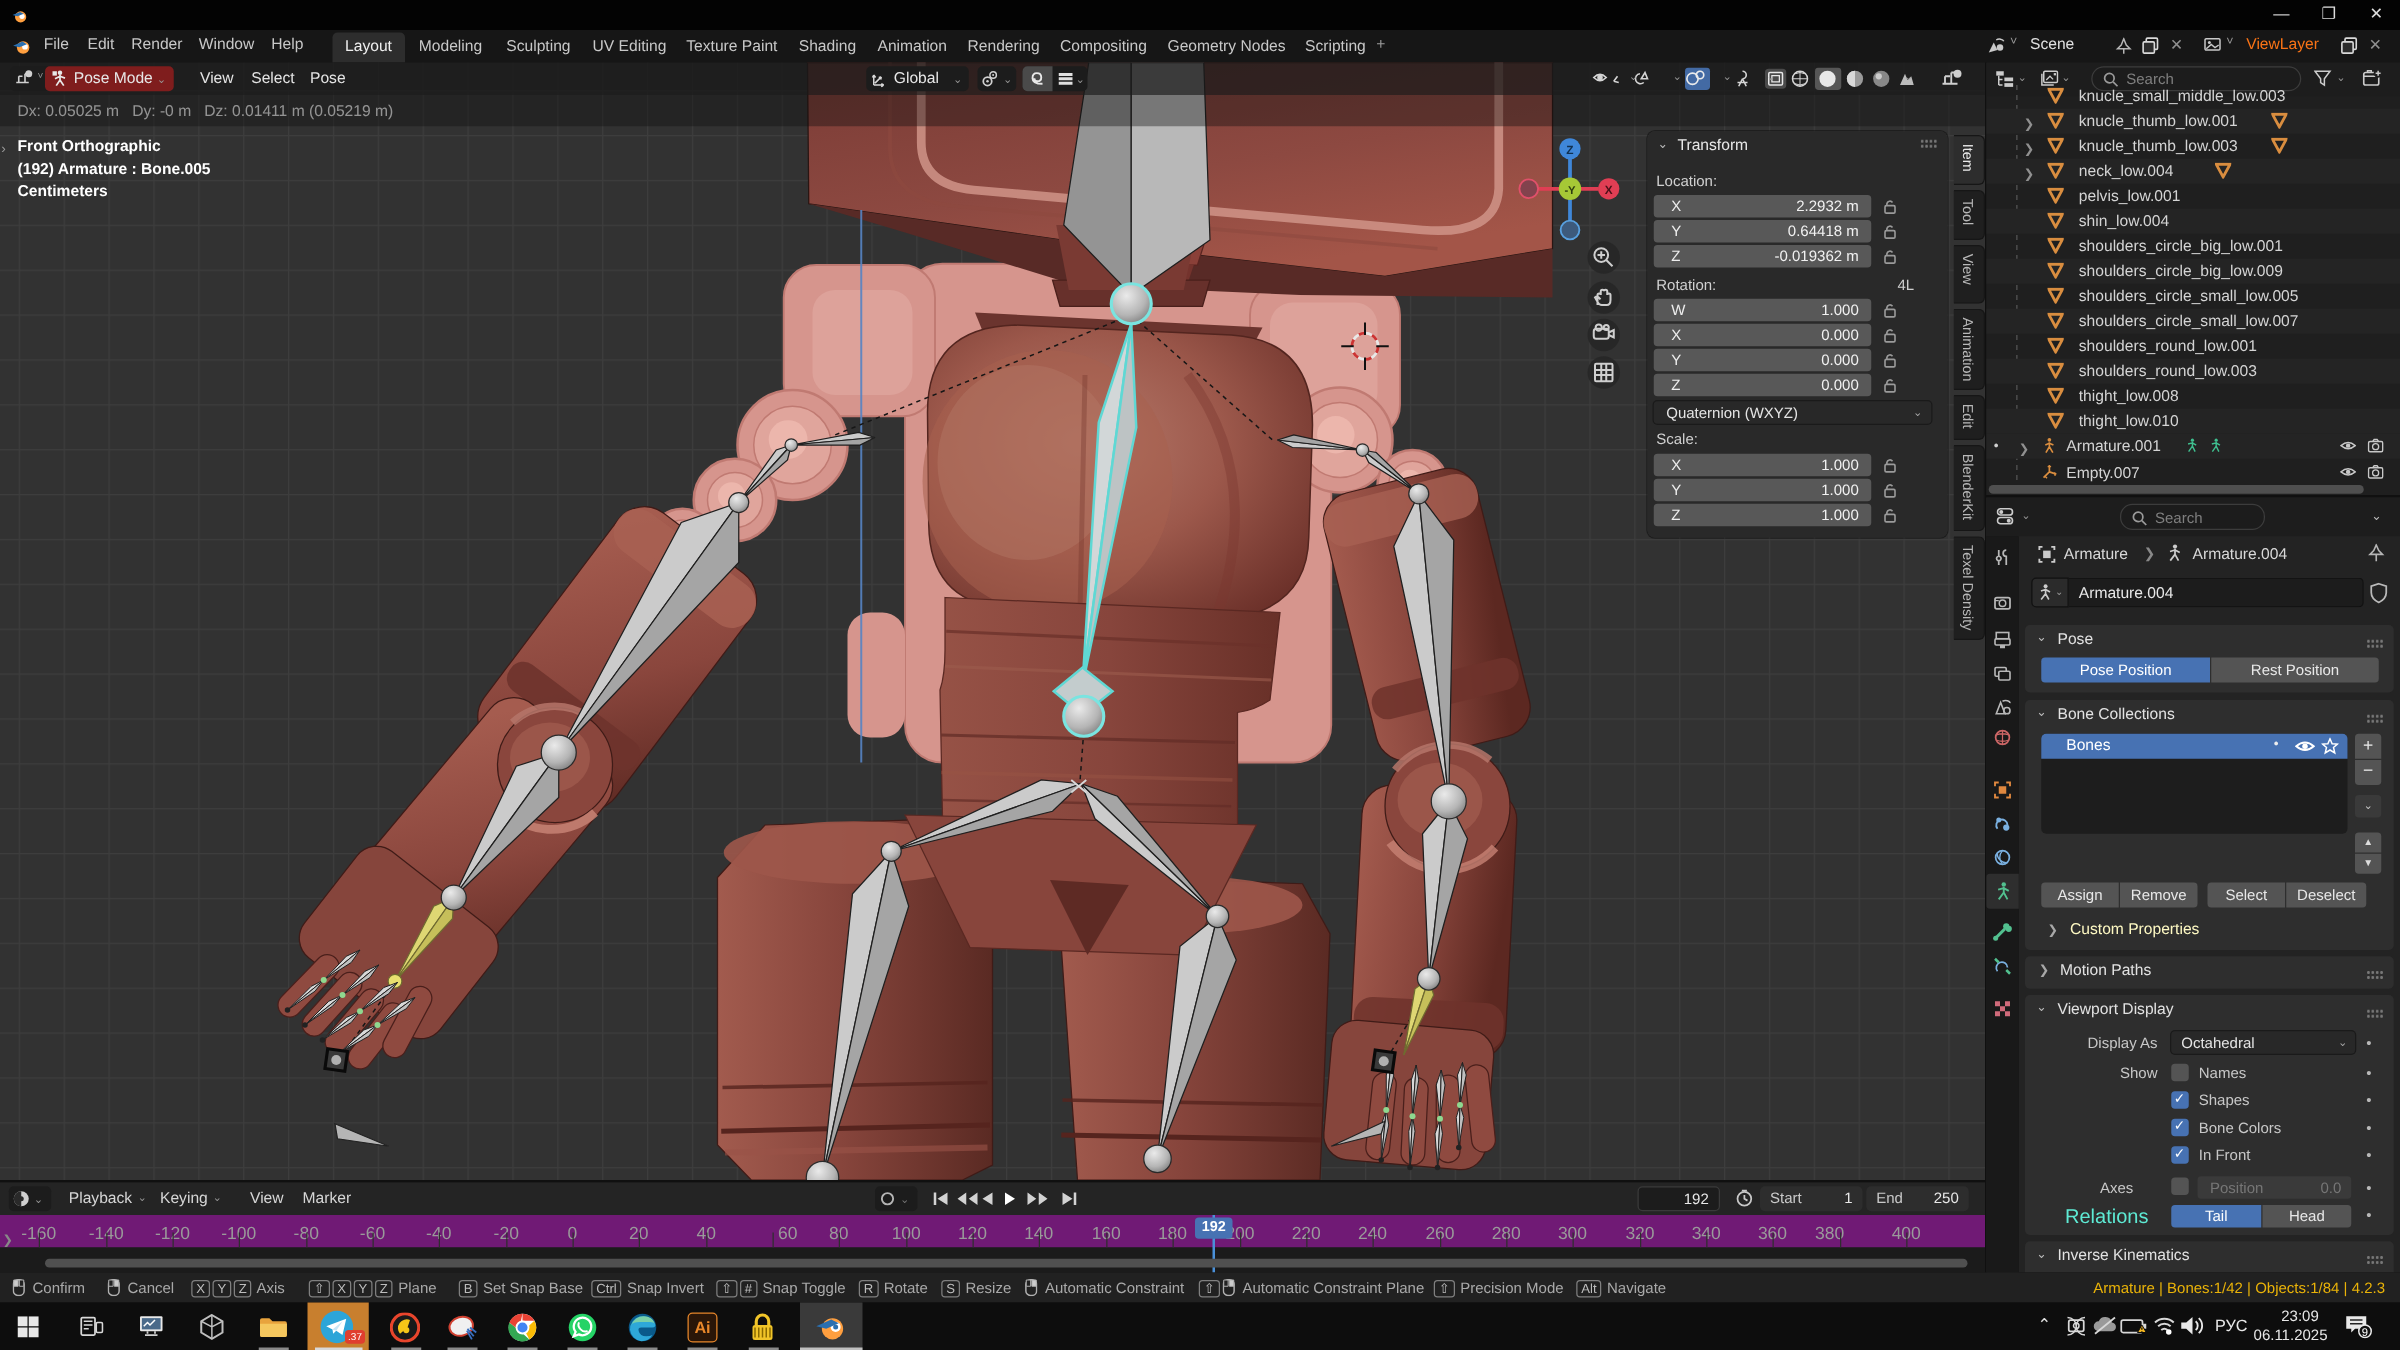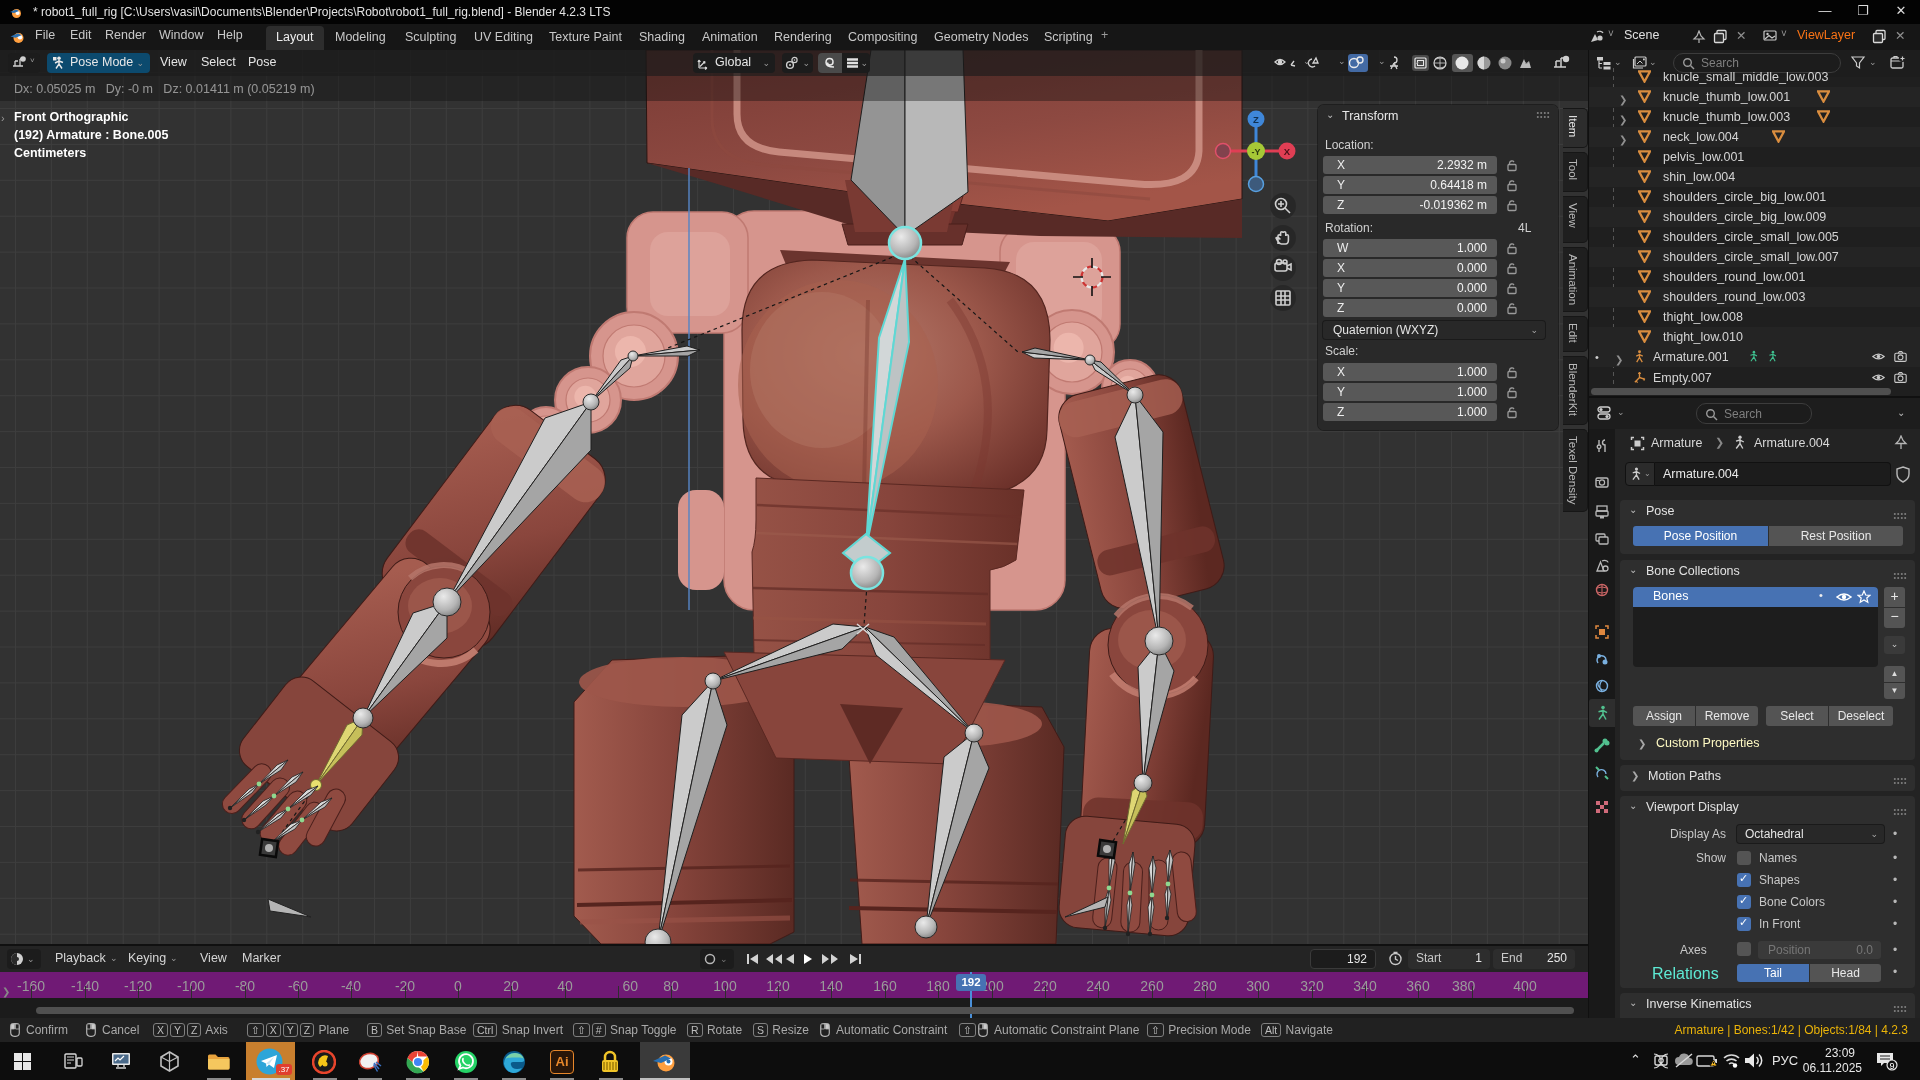--- a/index.html
+++ b/index.html
@@ -52,21 +52,20 @@
 </head>
 <body>
 <div id="stage">
 
 <div id="titlebar" class="abs">
   <svg class="abs" style="left:9px;top:5px" width="15" height="15" viewBox="0 0 15 15">
         <circle cx="7.5" cy="8.5" r="4.5" fill="#ff9f3f"></circle>
         <circle cx="8.6" cy="8" r="2.1" fill="#fff"></circle>
         <path d="M1 7 L7 4.5 L10 6 L5 8 Z" fill="#2a6fb0"></path>
       </svg>
-  <span class="txt">* robot1_full_rig [C:\Users\vasil\Documents\Blender\Projects\Robot\robot1_full_rig.blend] - Blender 4.2.3 LTS</span>
   <div class="wbtn" style="right:76px">—</div>
   <div class="wbtn" style="right:38px">❐</div>
   <div class="wbtn" style="right:0">✕</div>
 </div>
 
 <div id="menubar" class="abs">
   <svg class="abs" style="left:10px;top:5px" width="17" height="16" viewBox="0 0 17 16">
         <circle cx="8.5" cy="9" r="5" fill="#ff9f3f"></circle>
         <circle cx="10" cy="8.3" r="2.3" fill="#fff"></circle>
         <path d="M0.5 7.5 L8 4.2 L11.5 6.3 L5.5 8.8 Z" fill="#2b70b1"></path>
@@ -406,21 +405,21 @@
 <text x="1" y="122" fill="#9a9a9a" font-size="11">›</text>
 </svg>
 <div class="abs" style="left:0;top:50px;width:1588px;height:26px;background:rgba(24,24,24,0.78)">
   <div class="abs" style="left:8px;top:3px;width:32px;height:20px;background:#1c1c1c;border-radius:4px">
     <svg style="position:absolute;left:4px;top:3px" width="15" height="14" viewBox="0 0 15 14">
           <path d="M1 10 H11 M3 10 V5 M8 10 V3 M3 5 h3 M8 3 h3" stroke="#cfcfcf" stroke-width="1.3" fill="none"></path>
           <circle cx="11" cy="3" r="2.8" fill="#cfcfcf"></circle>
         </svg>
     <span class="abs" style="left:22px;top:3px;color:#999;font-size:8px">˅</span>
   </div>
-  <div class="abs" style="left:47px;top:3px;width:103px;height:20px;background:#0c4a6e;border-radius:4px">
+  <div class="abs" style="left:36px;top:3px;width:103px;height:20px;background:#7f1d1d;border-radius:4px">
     <svg style="position:absolute;left:5px;top:3px" width="14" height="14" viewBox="0 0 14 14">
           <circle cx="7" cy="2.2" r="1.8" fill="#e8e8e8"></circle>
           <path d="M7 4 L7 8 M7 5 L3 7 M7 5 L11 6.5 M7 8 L4 12.5 M7 8 L10 12.5" stroke="#e8e8e8" stroke-width="1.4" fill="none"></path>
           <rect x="1" y="1" width="3.5" height="3.5" fill="#e8e8e8"></rect>
         </svg>
     <span class="abs" style="left:23px;top:2px;color:#e7e7e7;font-size:12.5px">Pose Mode</span>
     <span class="abs" style="right:6px;top:5px;color:#999;font-size:9px">⌄</span>
   </div>
   <span class="abs" style="left:160px;top:5px;color:#e4e4e4;font-size:12.5px">View</span>
   <span class="abs" style="left:201px;top:5px;color:#e4e4e4;font-size:12.5px">Select</span>

